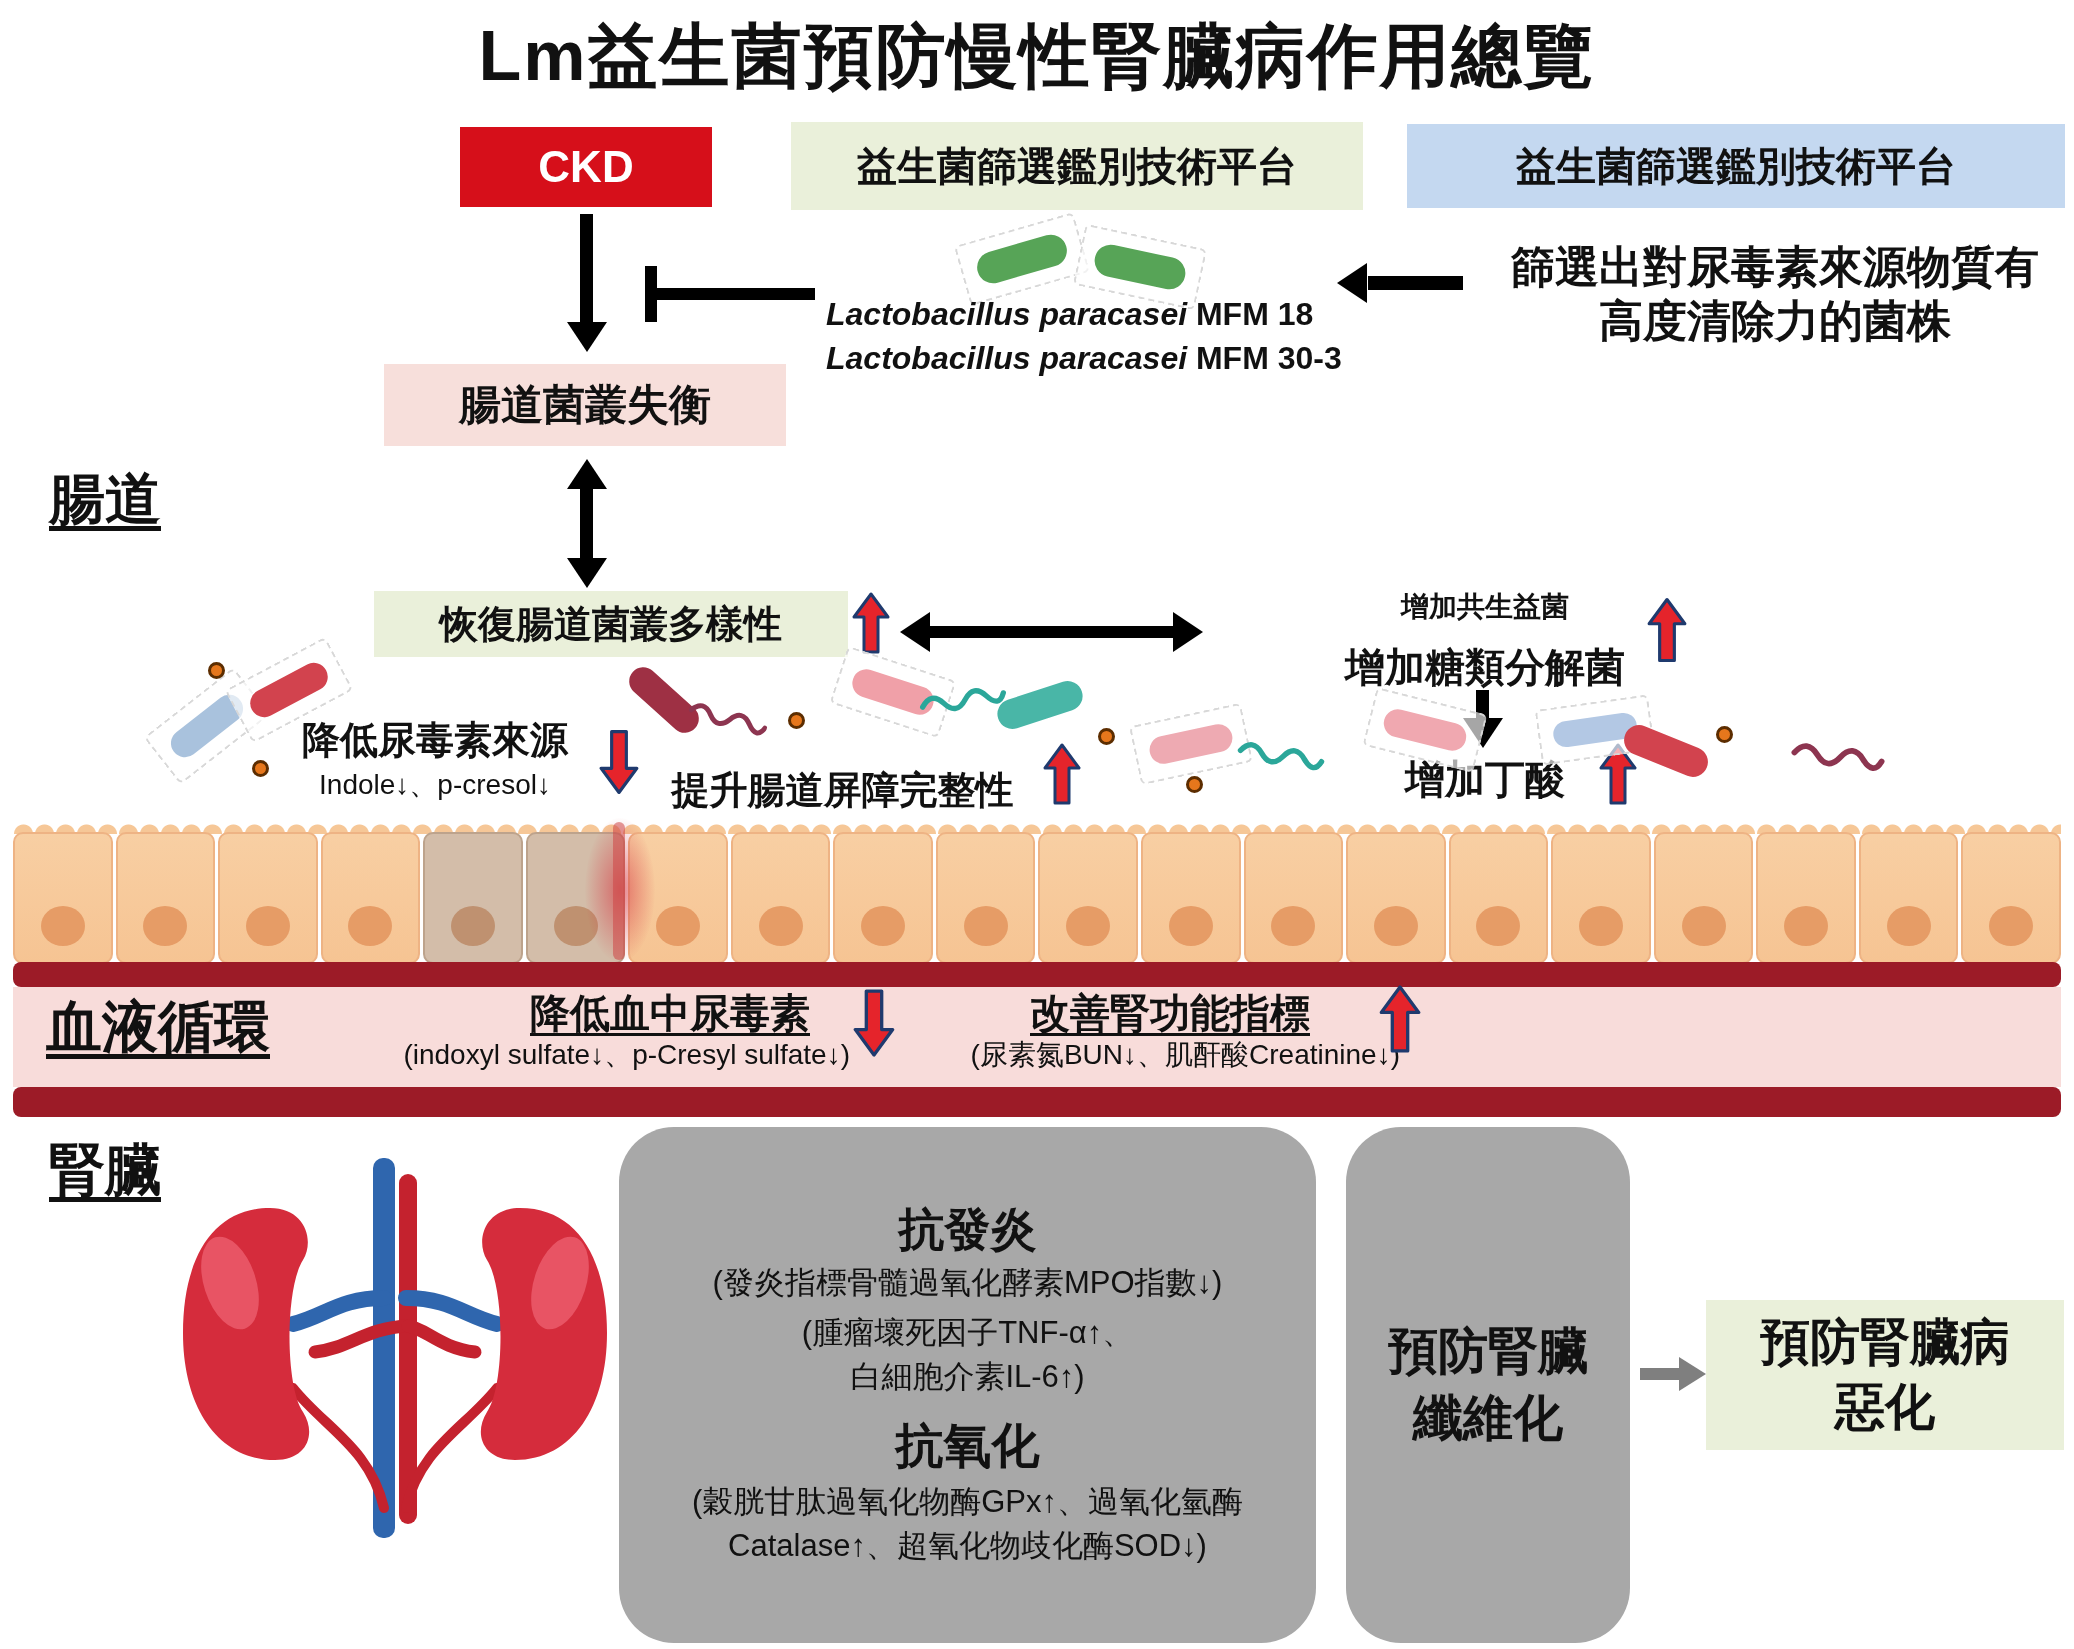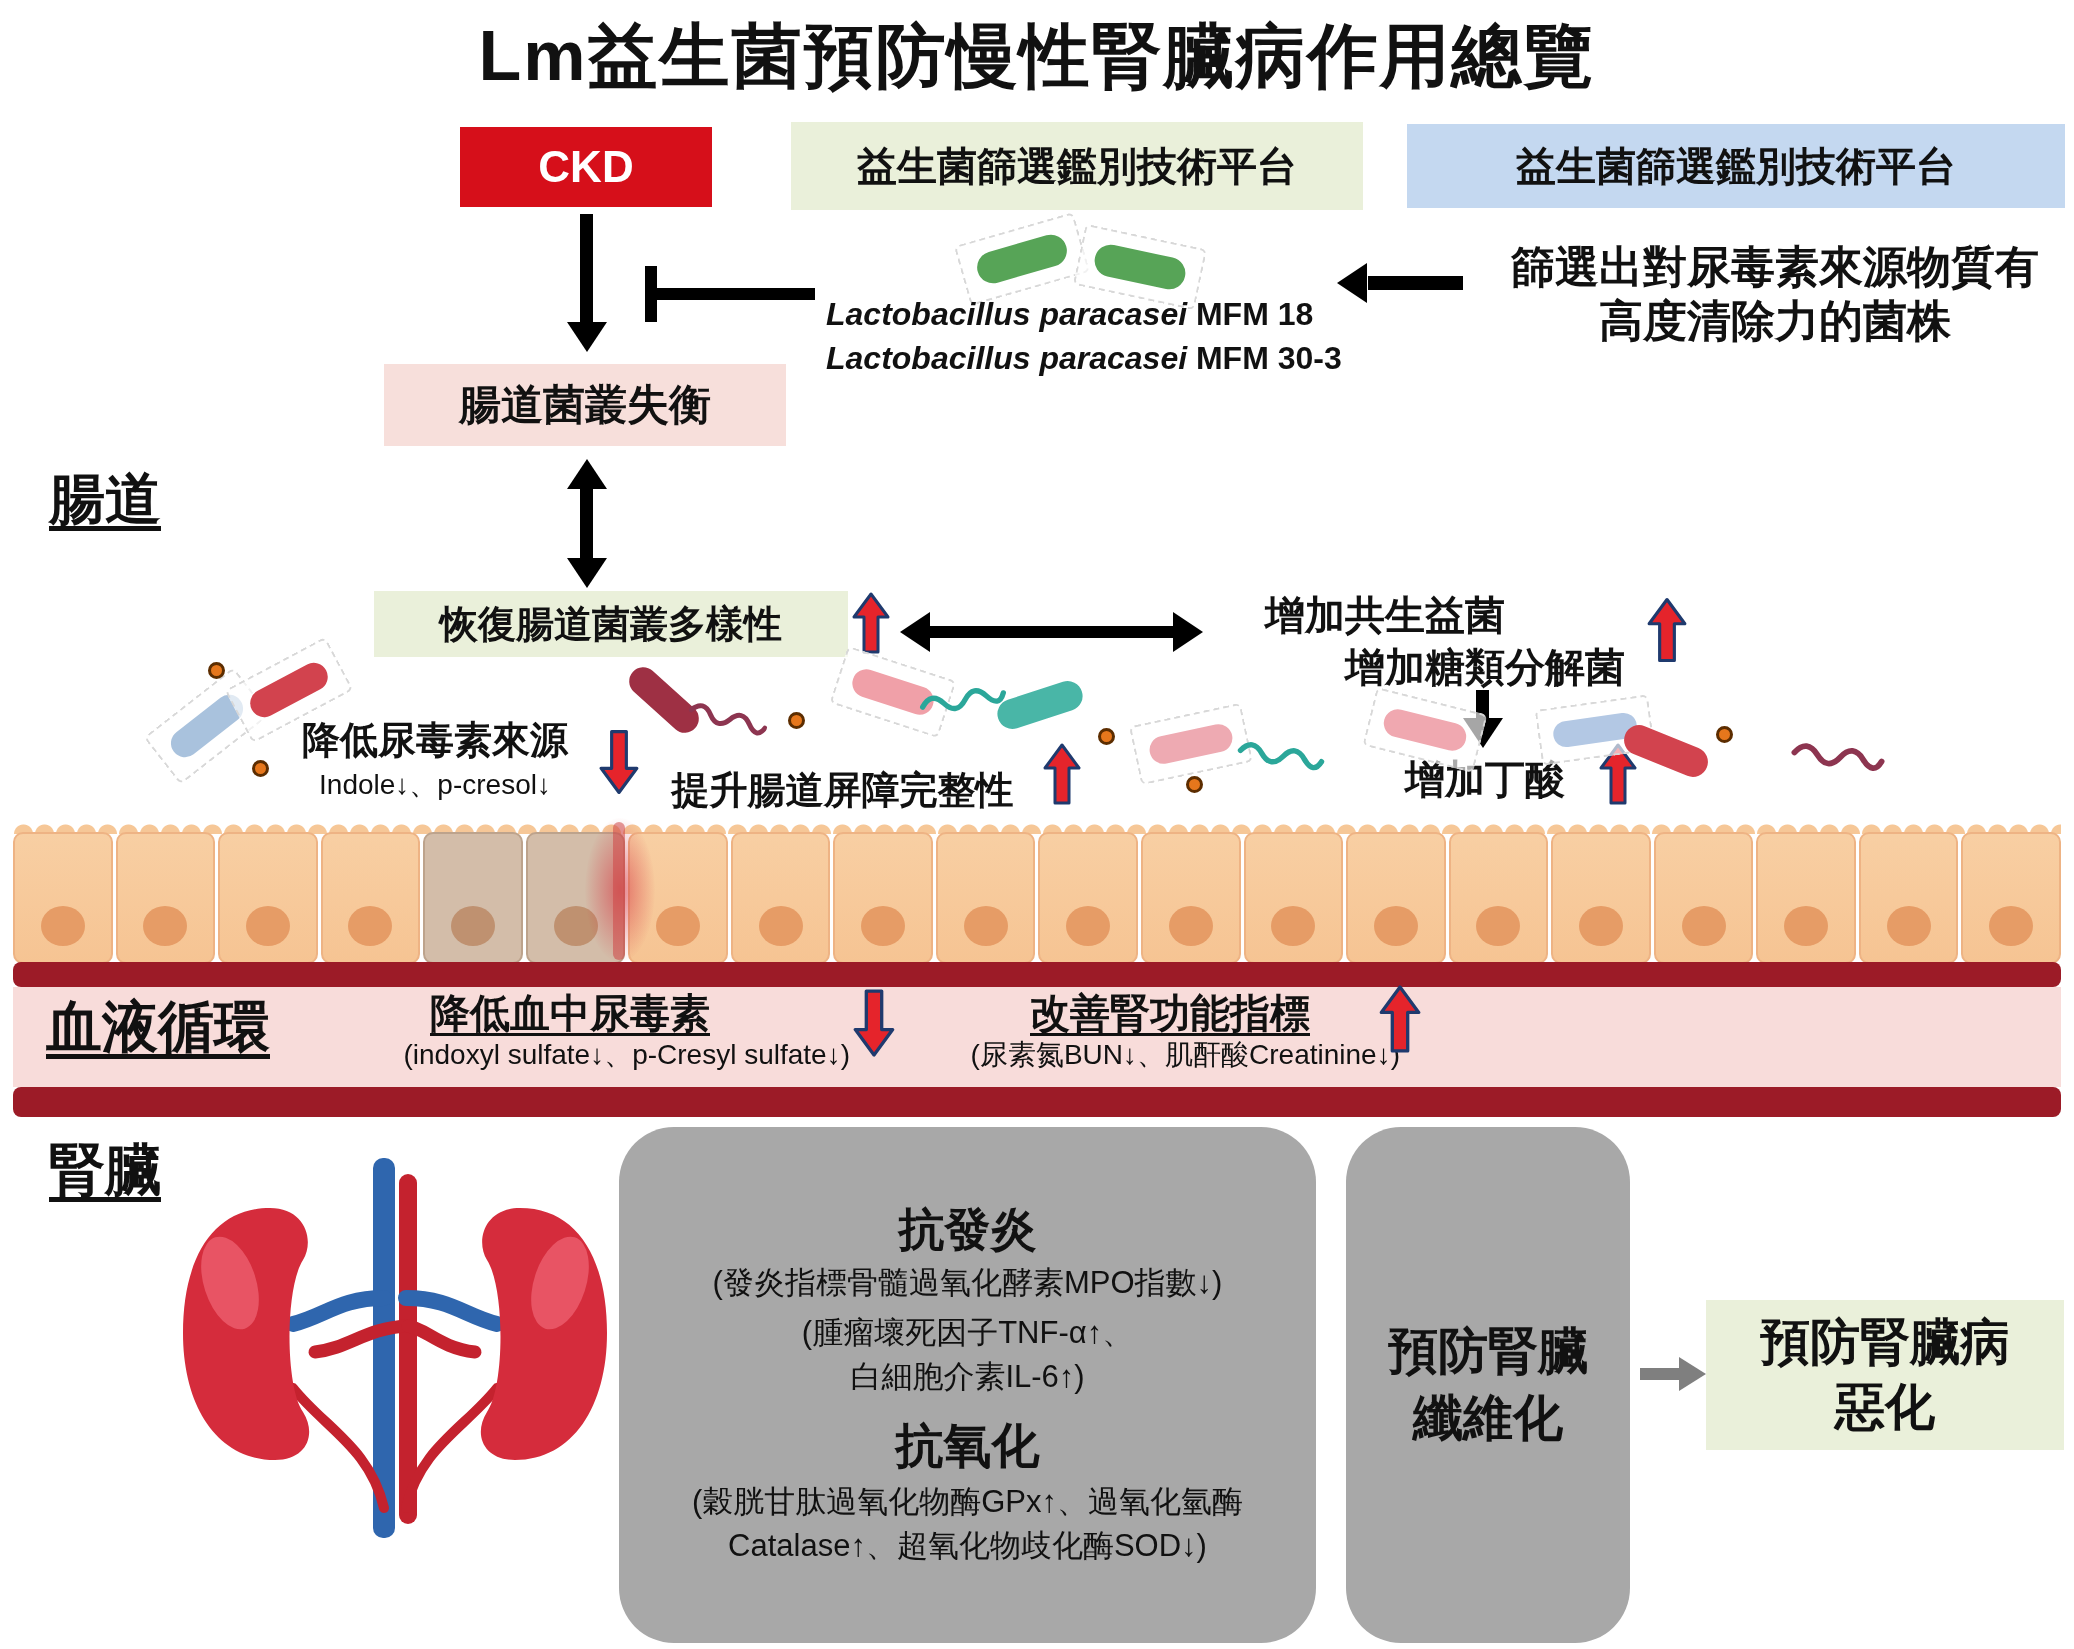--- a/index.html
+++ b/index.html
@@ -104,21 +104,21 @@
   <svg class="flow-arrow" style="left:851px;top:588px;" width="40" height="70" viewBox="0 0 40 64">
       <path d="M20 3 L37 26 H27 V61 H13 V26 H3 Z" fill="#e5242b" stroke="#1f3a6e" stroke-width="3" stroke-linejoin="round"></path>
     </svg>
 
   <div>
     <div class="tri tri-left" style="left:897px;top:612px;"></div>
     <div class="aline" style="left:925px;top:626px;width:250px;height:12px;"></div>
     <div class="tri tri-right" style="left:1173px;top:612px;"></div>
   </div>
 
-  <div class="abs bold-lab" style="left:1265px;top:588px;width:440px;text-align:left;font-size:40px;">增加共生益菌</div>
+  <div class="abs bold-lab" style="left:1265px;top:588px;width:440px;text-align:center;font-size:28px;">增加共生益菌</div>
   <div class="abs bold-lab" style="left:1265px;top:640px;width:440px;text-align:center;font-size:40px;">增加糖類分解菌</div>
   <svg class="flow-arrow" style="left:1646px;top:592px;" width="42" height="76" viewBox="0 0 40 64">
       <path d="M20 3 L37 26 H27 V61 H13 V26 H3 Z" fill="#e5242b" stroke="#1f3a6e" stroke-width="3" stroke-linejoin="round"></path>
     </svg>
 
   <div>
     <div class="aline" style="left:1476px;top:690px;width:13px;height:30px;"></div>
     <div class="tri tri-down" style="left:1463px;top:718px;"></div>
   </div>
   <div class="abs bold-lab" style="left:1330px;top:752px;width:310px;text-align:center;font-size:40px;">增加丁酸</div>
@@ -202,21 +202,21 @@
   </div>
   <div class="abs wound"></div>
   <div class="abs wound-gap"></div>
 
   <div class="abs vessel-band" style="top:962px;height:25px;"></div>
   <div class="abs vessel-lumen"></div>
   <div class="abs vessel-band" style="top:1087px;height:30px;"></div>
 
   <div class="abs section-label" style="left:46px;top:990px;">血液循環</div>
 
-  <div class="abs bold-lab underline" style="left:430px;top:986px;width:380px;text-align:left;font-size:40px;">降低血中尿毒素</div>
+  <div class="abs bold-lab underline" style="left:430px;top:986px;width:380px;text-align:right;font-size:40px;">降低血中尿毒素</div>
   <div class="abs detail" style="left:390px;top:1036px;width:460px;text-align:right;">(indoxyl sulfate↓、p-Cresyl sulfate↓)</div>
   <svg class="flow-arrow" style="left:852px;top:978px;" width="44" height="90" viewBox="0 0 40 64">
       <path d="M20 61 L3 38 H13 V3 H27 V38 H37 Z" fill="#e5242b" stroke="#1f3a6e" stroke-width="3" stroke-linejoin="round"></path>
     </svg>
 
   <div class="abs bold-lab underline" style="left:980px;top:986px;width:380px;text-align:center;font-size:40px;">改善腎功能指標</div>
   <div class="abs detail" style="left:940px;top:1036px;width:460px;text-align:right;">(尿素氮BUN↓、肌酐酸Creatinine↓)</div>
   <svg class="flow-arrow" style="left:1378px;top:974px;" width="44" height="90" viewBox="0 0 40 64">
       <path d="M20 3 L37 26 H27 V61 H13 V26 H3 Z" fill="#e5242b" stroke="#1f3a6e" stroke-width="3" stroke-linejoin="round"></path>
     </svg>

